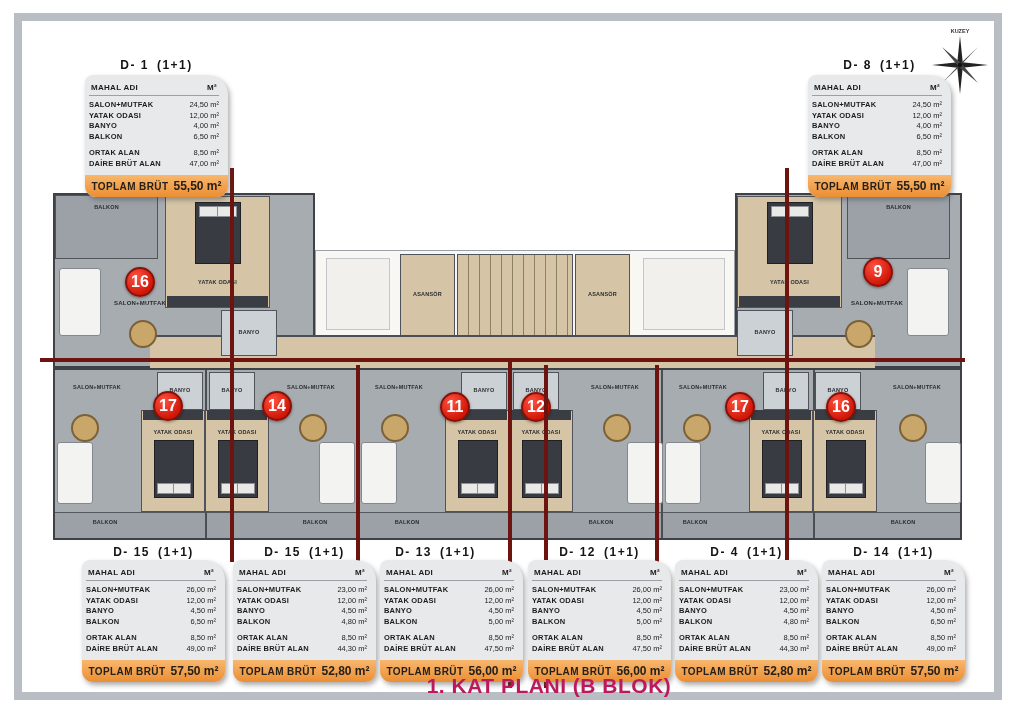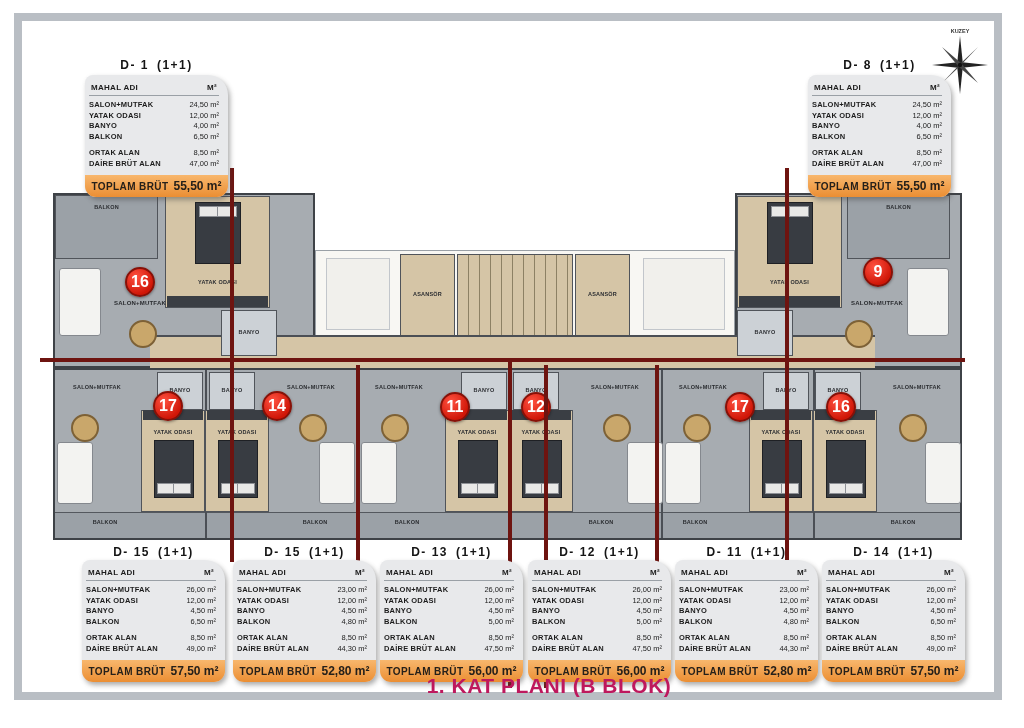--- a/index.html
+++ b/index.html
@@ -415,21 +415,21 @@
         <span class="rl2">DAİRE BRÜT ALAN</span>
         <span class="rv">44,30 m²</span>
       </div>
   </div>
   <div class="cfoot">
       <span class="tl">TOPLAM BRÜT</span>
       <span class="tv">52,80 m²</span>
     </div>
 </div>
 
-<div class="unit-title" style="left:380px;top:545px;"><span>D- 13</span><span class="sp">(1+1)</span></div>
+<div class="unit-title" style="left:364px;top:545px;"><span>D- 13</span><span class="sp">(1+1)</span></div>
 <div class="card" style="left:380px;top:560px;">
   <div class="cbody">
     <div class="chead">
         <span>MAHAL ADI</span>
         <span>M²</span>
       </div>
     <div class="crow">
         <span class="rl2">SALON+MUTFAK</span>
         <span class="rv">26,00 m²</span>
       </div>
@@ -493,21 +493,21 @@
         <span class="rl2">DAİRE BRÜT ALAN</span>
         <span class="rv">47,50 m²</span>
       </div>
   </div>
   <div class="cfoot">
       <span class="tl">TOPLAM BRÜT</span>
       <span class="tv">56,00 m²</span>
     </div>
 </div>
 
-<div class="unit-title" style="left:675px;top:545px;"><span>D- 11</span><span class="sp">(1+1)</span></div>
+<div class="unit-title" style="left:675px;top:545px;"><span>D- 4</span><span class="sp">(1+1)</span></div>
 <div class="card" style="left:675px;top:560px;">
   <div class="cbody">
     <div class="chead">
         <span>MAHAL ADI</span>
         <span>M²</span>
       </div>
     <div class="crow">
         <span class="rl2">SALON+MUTFAK</span>
         <span class="rv">23,00 m²</span>
       </div>

